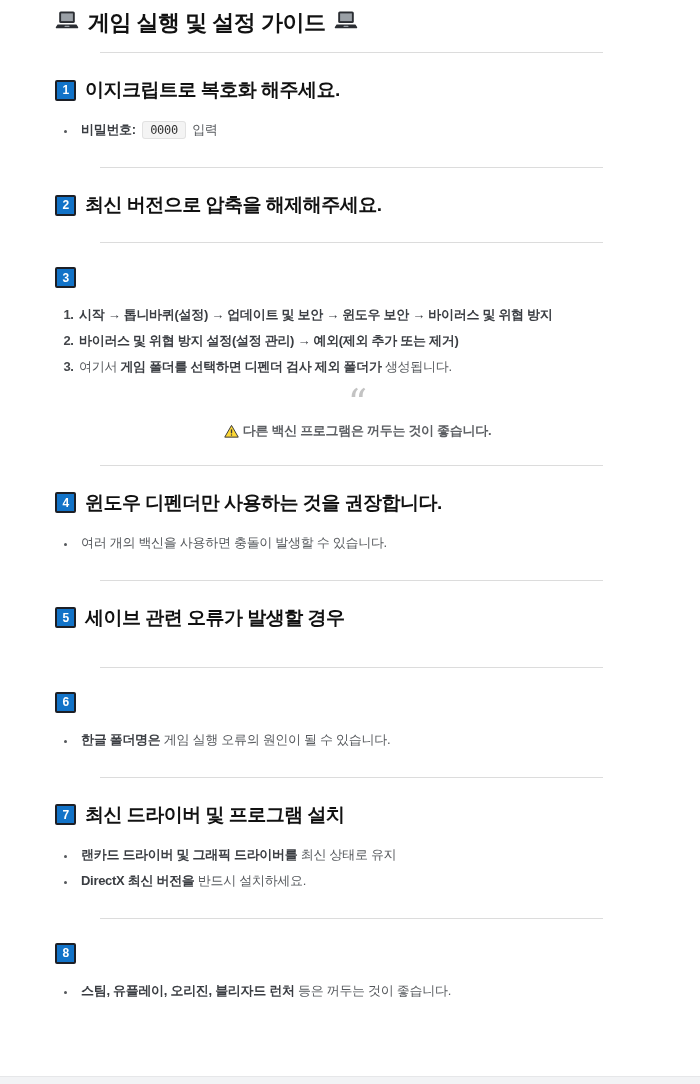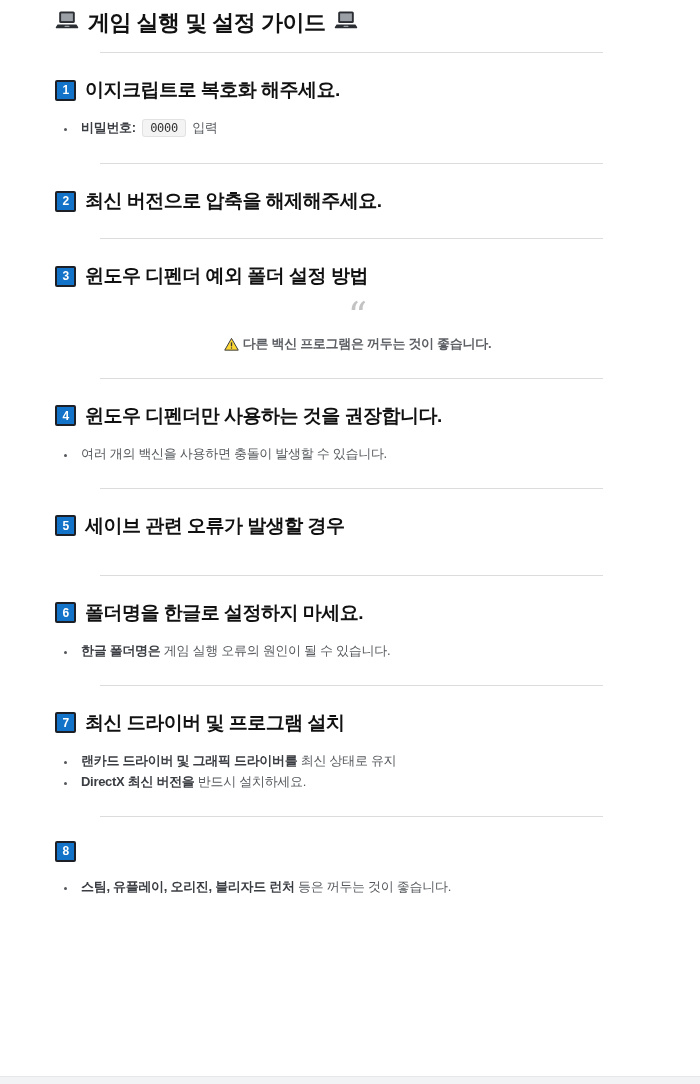--- a/index.html
+++ b/index.html
@@ -66,21 +66,21 @@
     font-size: 13px;
     color: #55585c;
     letter-spacing: -0.3px;
   }
   ol.steps li {
     line-height: 26px;
     padding-left: 2px;
   }
   ol.steps li::marker { color: #44474b; font-weight: 700; }
   ul.bullets li {
-    line-height: 21px;
+    line-height: 26px;
     padding-left: 4px;
     list-style-type: disc;
   }
   ul.bullets li::marker { color: #55585c; font-size: 11px; }
   .bd { font-weight: 700; color: #3a3d42; }
   .lbl { font-weight: 700; color: #3a3d42; }
   code.chip {
     font-family: "DejaVu Sans Mono", "Liberation Mono", monospace;
     font-size: 12px;
     background: #f4f4f4;
@@ -171,22 +171,26 @@
       <span class="badge">2</span>
       <span>최신 버전으로 압축을 해제해주세요.</span>
     </h2>
   </section>
 
   <hr class="sep">
 
   <section class="sec tight">
     <h2 class="sec-h">
       <span class="badge">3</span>
-      <span>윈도우 디펜더 예외 폴더 설정 방법</span>
-    </h2>
+    </h2>
+    <ol class="steps">
+      <li><span class="bd">시작 → 톱니바퀴(설정) → 업데이트 및 보안 → 윈도우 보안 → 바이러스 및 위협 방지</span></li>
+      <li><span class="bd">바이러스 및 위협 방지 설정(설정 관리) → 예외(제외 추가 또는 제거)</span></li>
+      <li><span>여기서 </span><span class="bd">게임 폴더를 선택하면 디펜더 검사 제외 폴더가</span><span> 생성됩니다.</span></li>
+    </ol>
     <div class="quote-wrap">
       <span class="quote-mark">“</span>
       <span class="warning-line">
         <span class="icon">
             <svg width="15" height="15" viewBox="0 0 24 24">
               <path d="M12 2.2 L22.8 21 H1.2 Z" fill="#fdd835" stroke="#3a3a3a" stroke-width="1.6" stroke-linejoin="round"></path>
               <rect x="10.9" y="8.2" width="2.2" height="6.8" rx="1" fill="#3a3a3a"></rect>
               <rect x="10.9" y="16.3" width="2.2" height="2.3" rx="1" fill="#3a3a3a"></rect>
             </svg>
           </span>
@@ -214,21 +218,20 @@
       <span class="badge">5</span>
       <span>세이브 관련 오류가 발생할 경우</span>
     </h2>
   </section>
 
   <hr class="sep">
 
   <section class="sec">
     <h2 class="sec-h">
       <span class="badge">6</span>
-      <span>폴더명을 한글로 설정하지 마세요.</span>
     </h2>
     <ul class="bullets">
       <li><span class="bd">한글 폴더명은</span><span> 게임 실행 오류의 원인이 될 수 있습니다.</span></li>
     </ul>
   </section>
 
   <hr class="sep">
 
   <section class="sec">
     <h2 class="sec-h">

